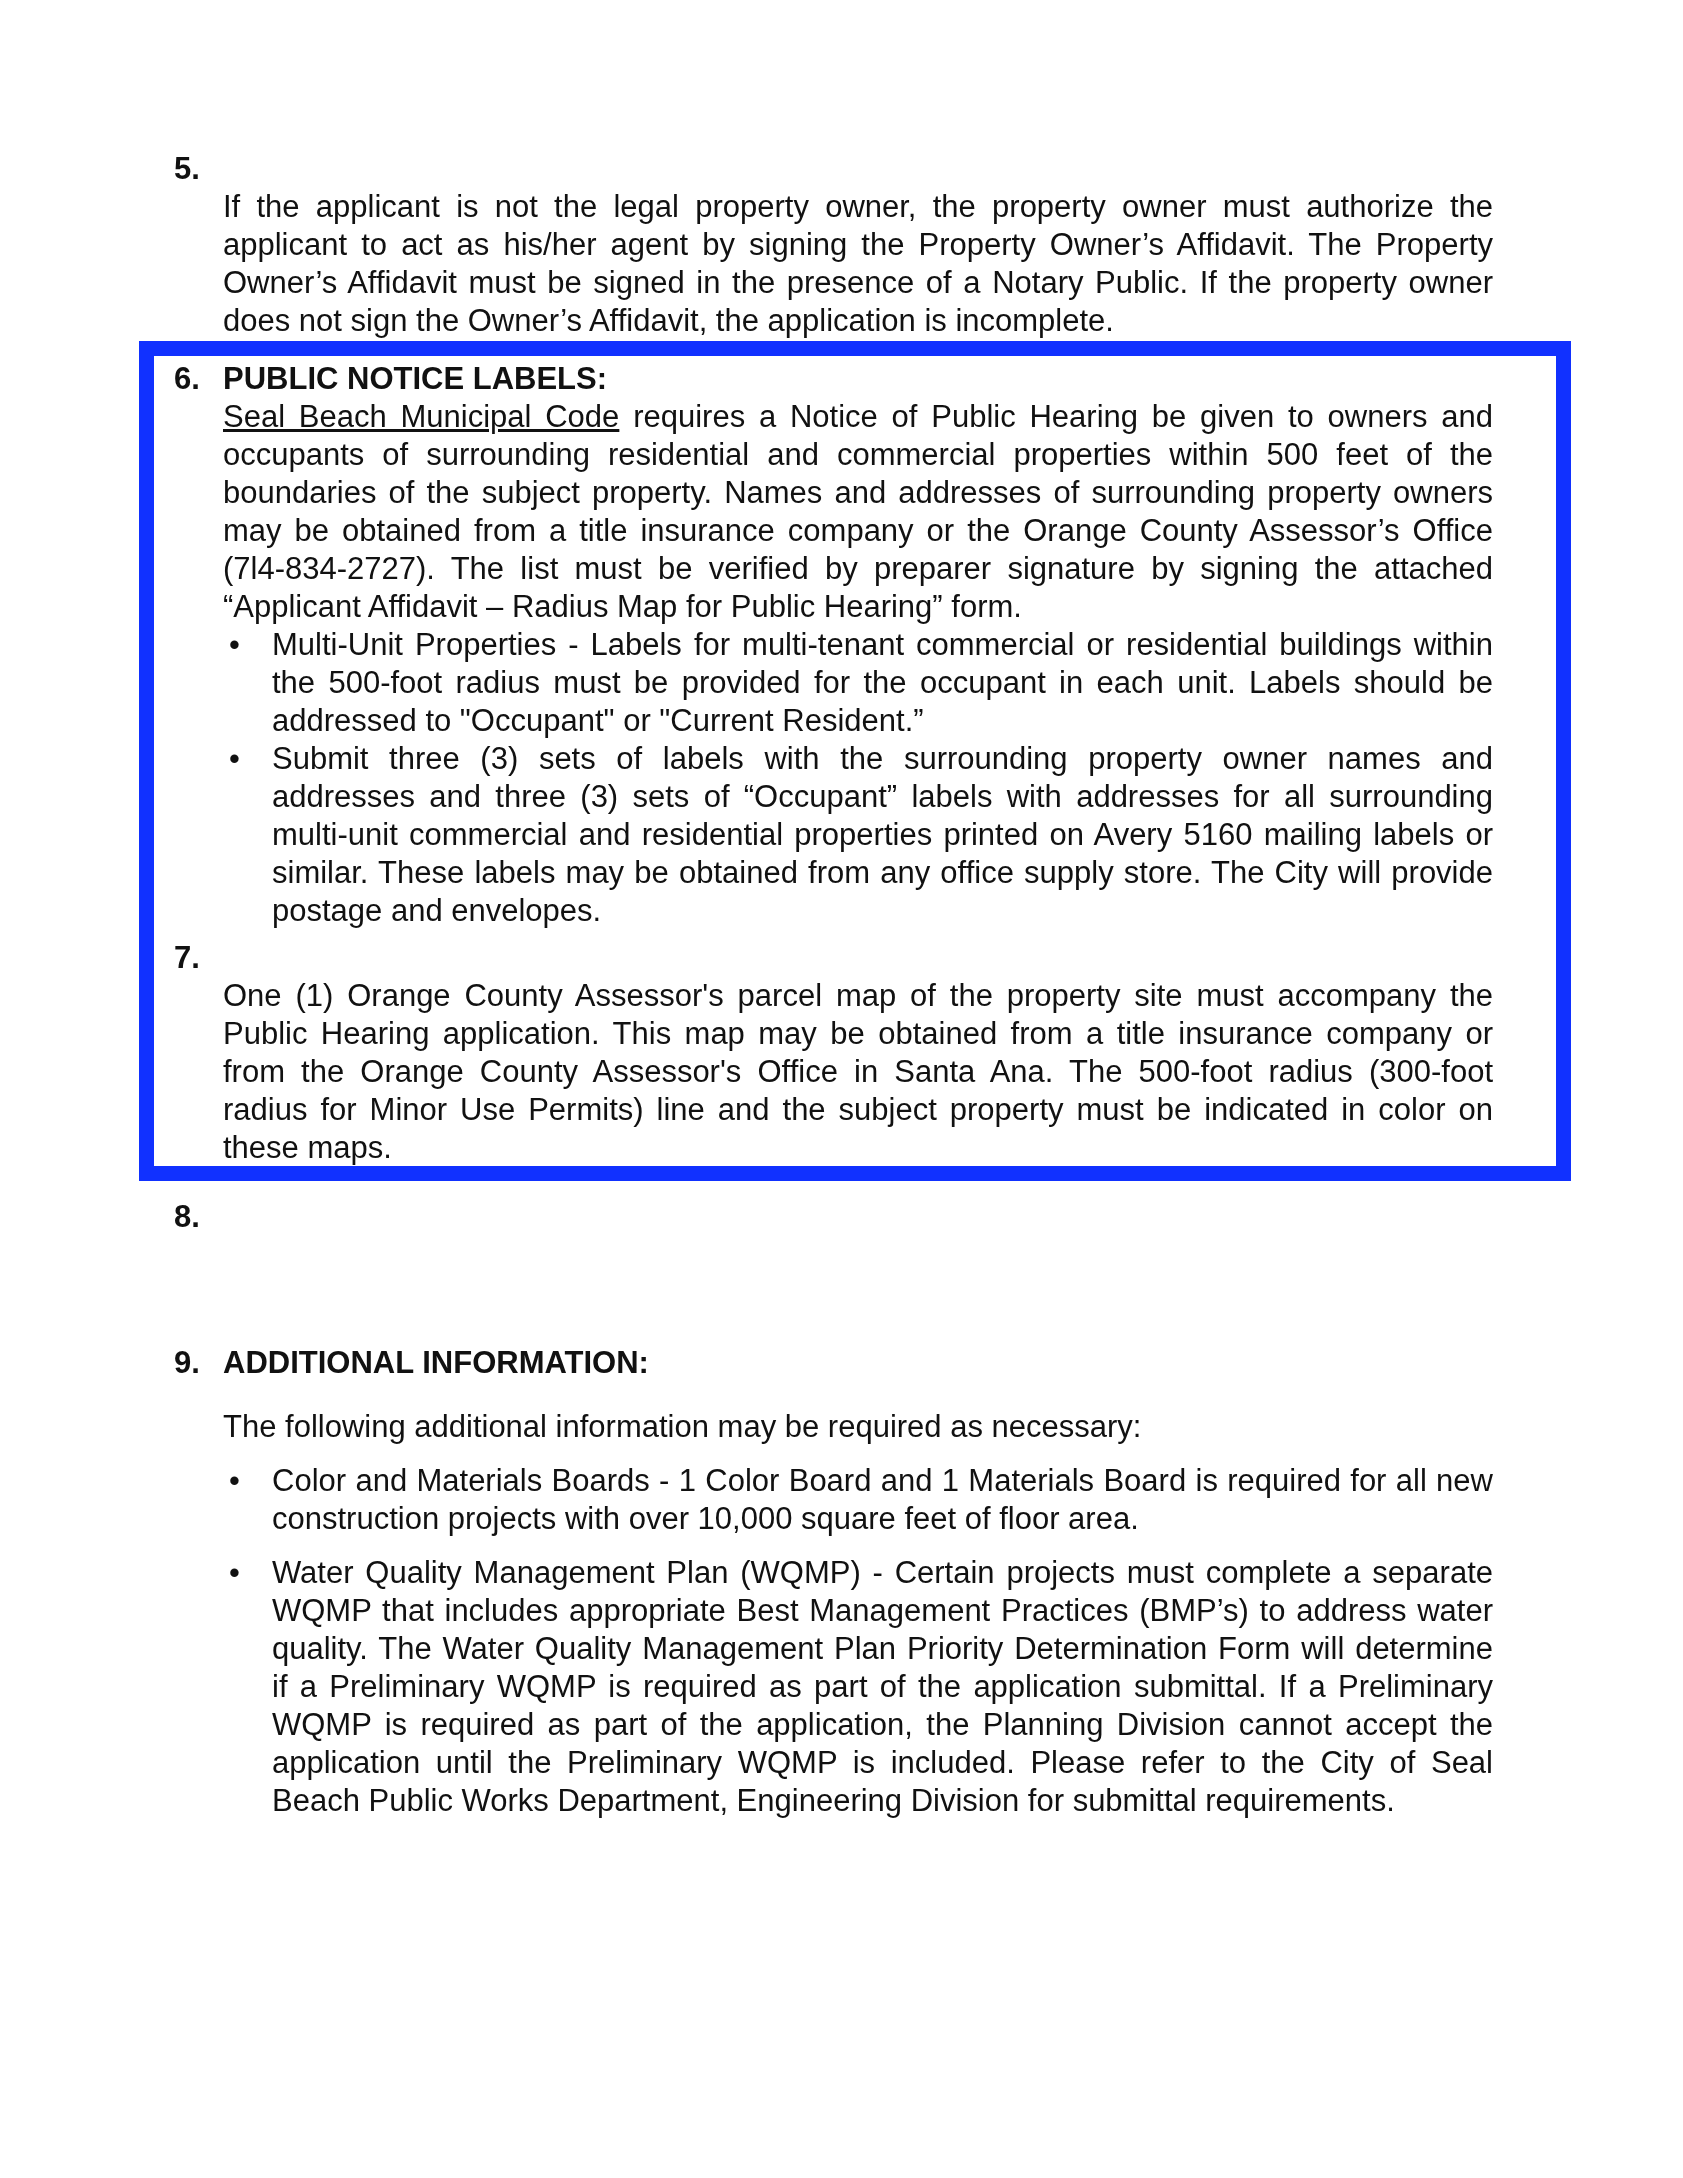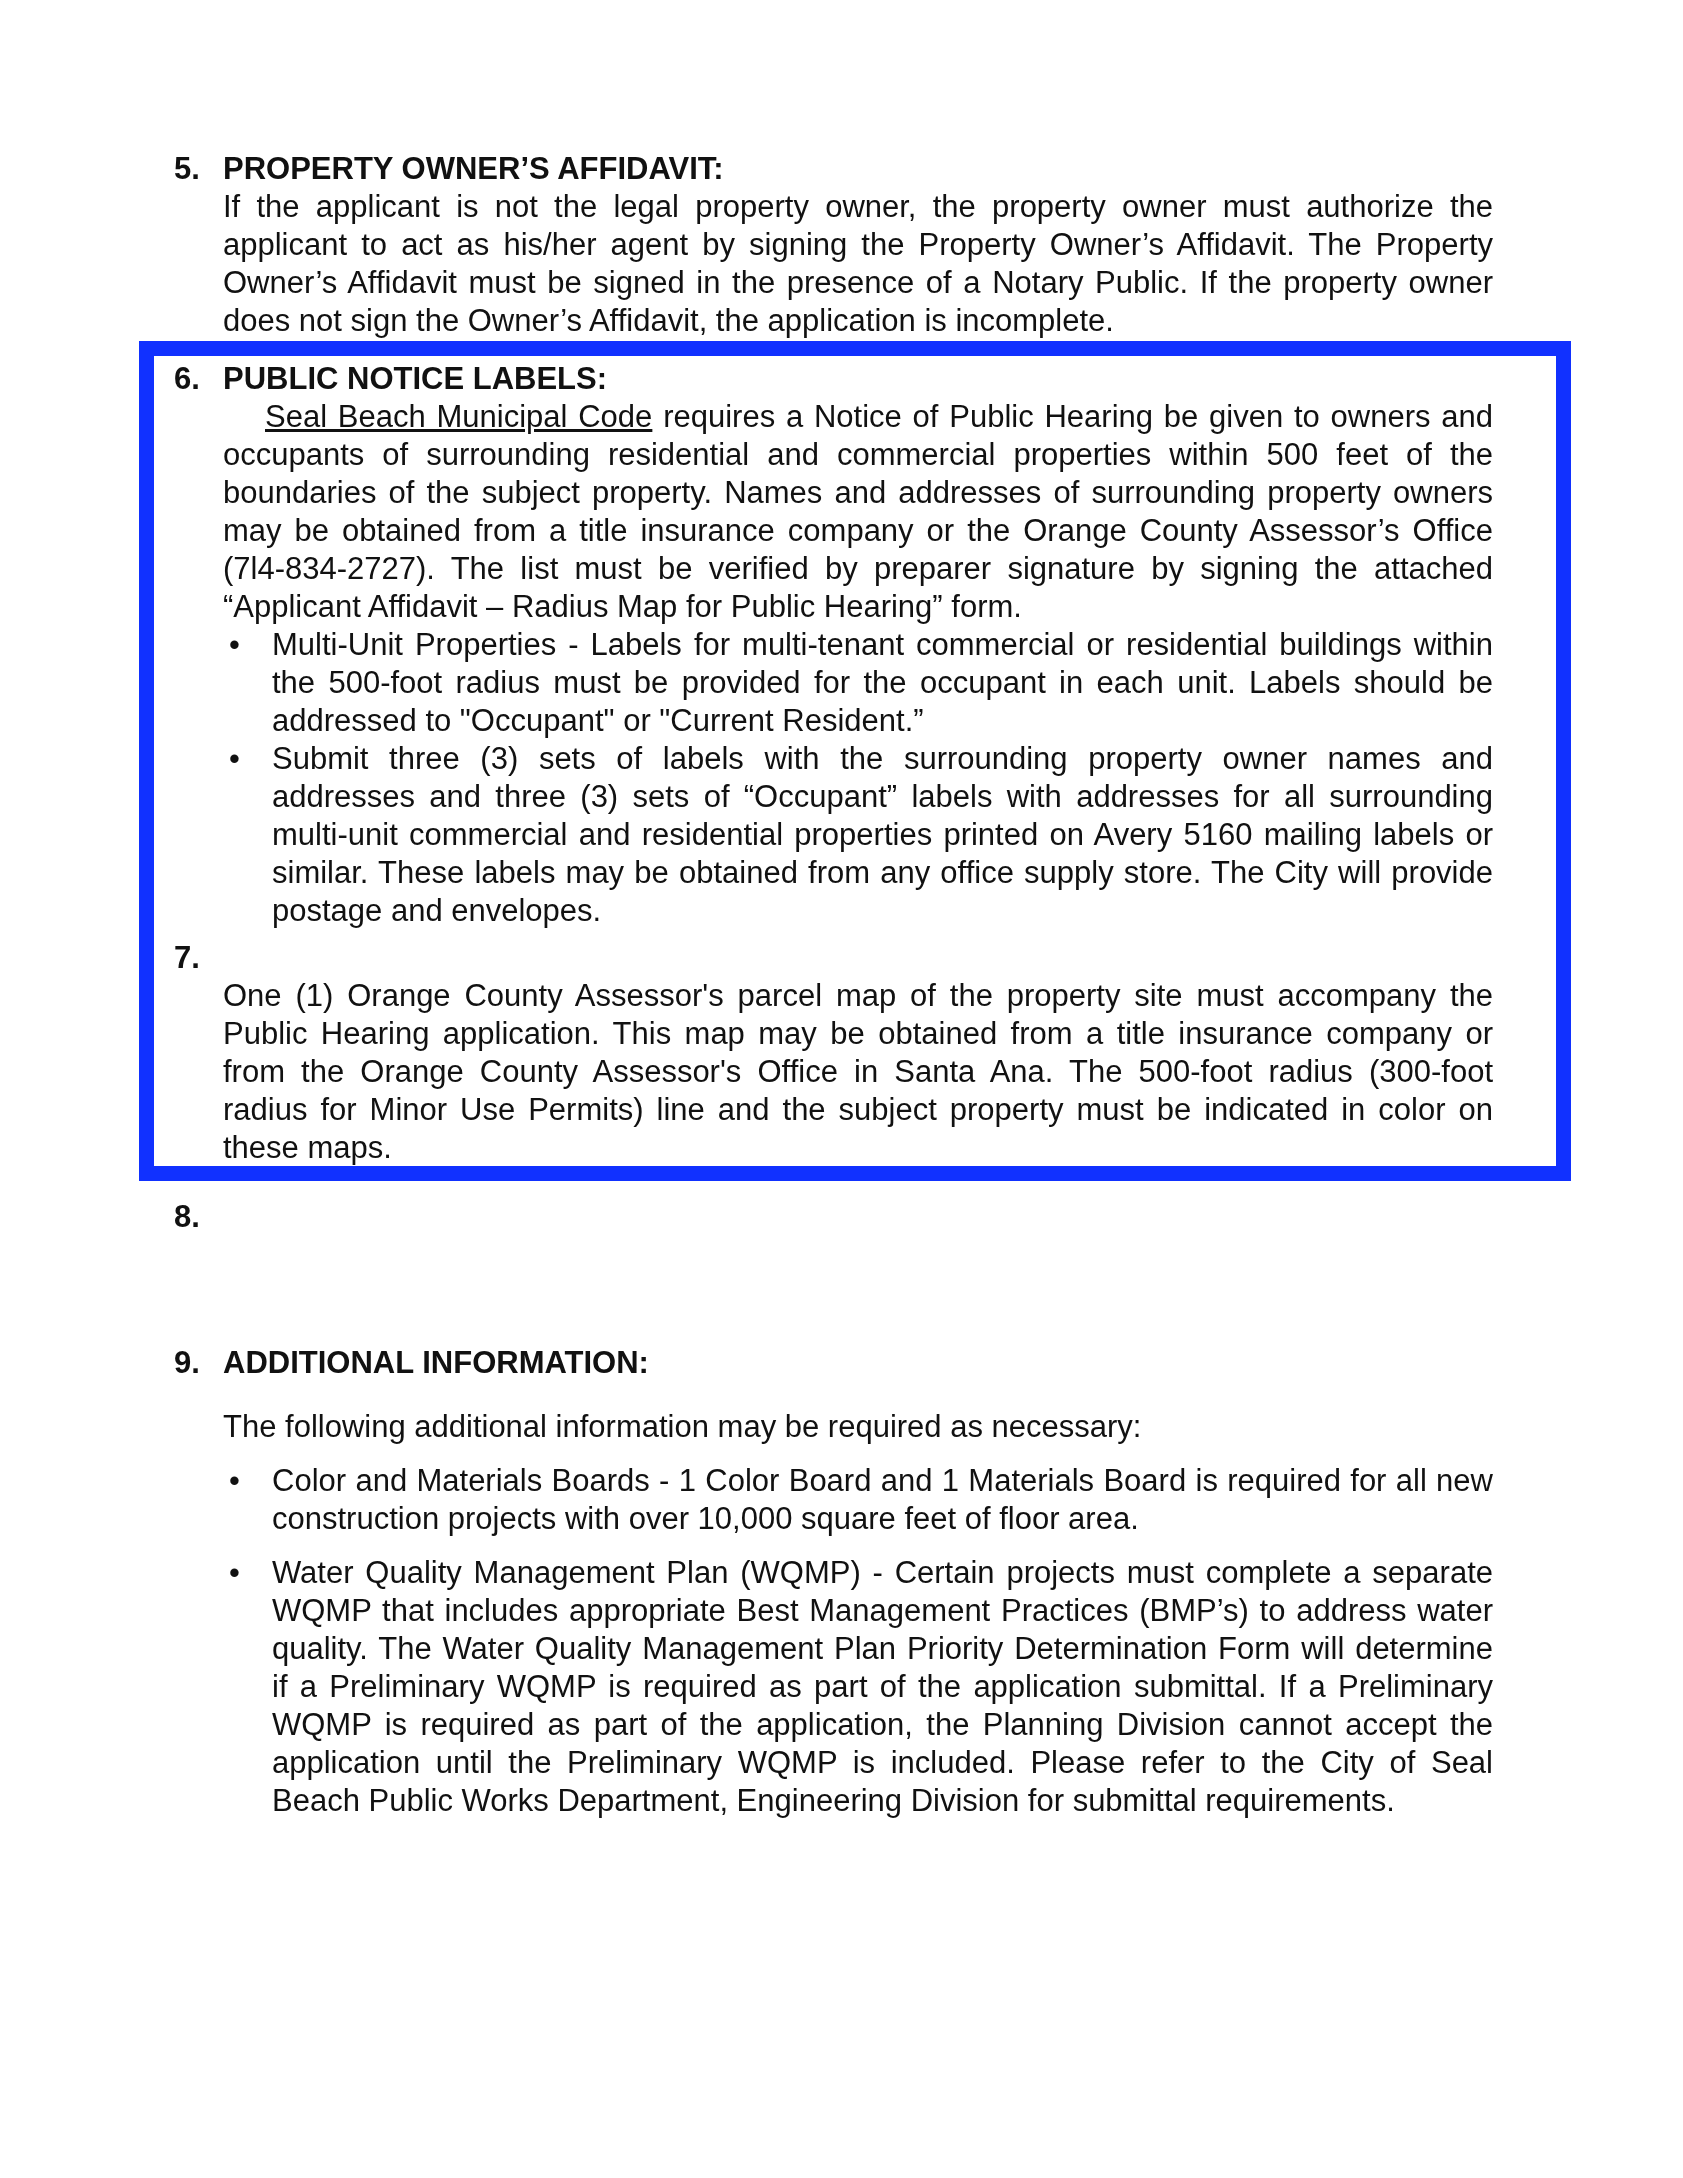--- a/index.html
+++ b/index.html
@@ -59,21 +59,21 @@
       margin-left: 98px;
       text-align: justify;
       text-align-last: left;
     }
     .bullet-dot {
       position: absolute;
       left: -43px;
       top: 0;
     }
     b { font-weight: normal; }
-    u { text-decoration: underline; margin-left: 42px; }
+    u { text-decoration: underline; }
 
     #sec5 { top: 150px; }
     #sec6 { top: 360px; }
     #sec7 { top: 939px; }
     #sec8 { top: 1198px; }
     #sec9 { top: 1344px; }
 
     #sec9 .intro { margin-bottom: 16px; margin-top: 26px; }
     #sec9 .bullet-item + .bullet-item { margin-top: 16px; }
     #sec6 .bullets { margin-top: 0; }
@@ -91,21 +91,20 @@
     }
   </style>
 </head>
 <body>
 
 <div class="page">
 
   <div class="section" id="sec5">
     <div class="sec-head">
       <span class="sec-num">5.</span>
-      <span class="sec-title">PROPERTY OWNER’S AFFIDAVIT:</span>
     </div>
     <div class="para"><span>If the applicant is not the legal property owner, the property owner must authorize the applicant to act as his/her agent by signing the </span><b>Property Owner’s Affidavit</b><span>. The Property Owner’s Affidavit must be signed in the presence of a Notary Public. If the property owner does not sign the Owner’s Affidavit, the application is incomplete.</span></div>
   </div>
 
   <div class="highlight-box" style="border-color: rgb(17, 49, 255);"></div>
 
   <div class="section" id="sec6">
     <div class="sec-head">
       <span class="sec-num">6.</span>
       <span class="sec-title">PUBLIC NOTICE LABELS:</span>

